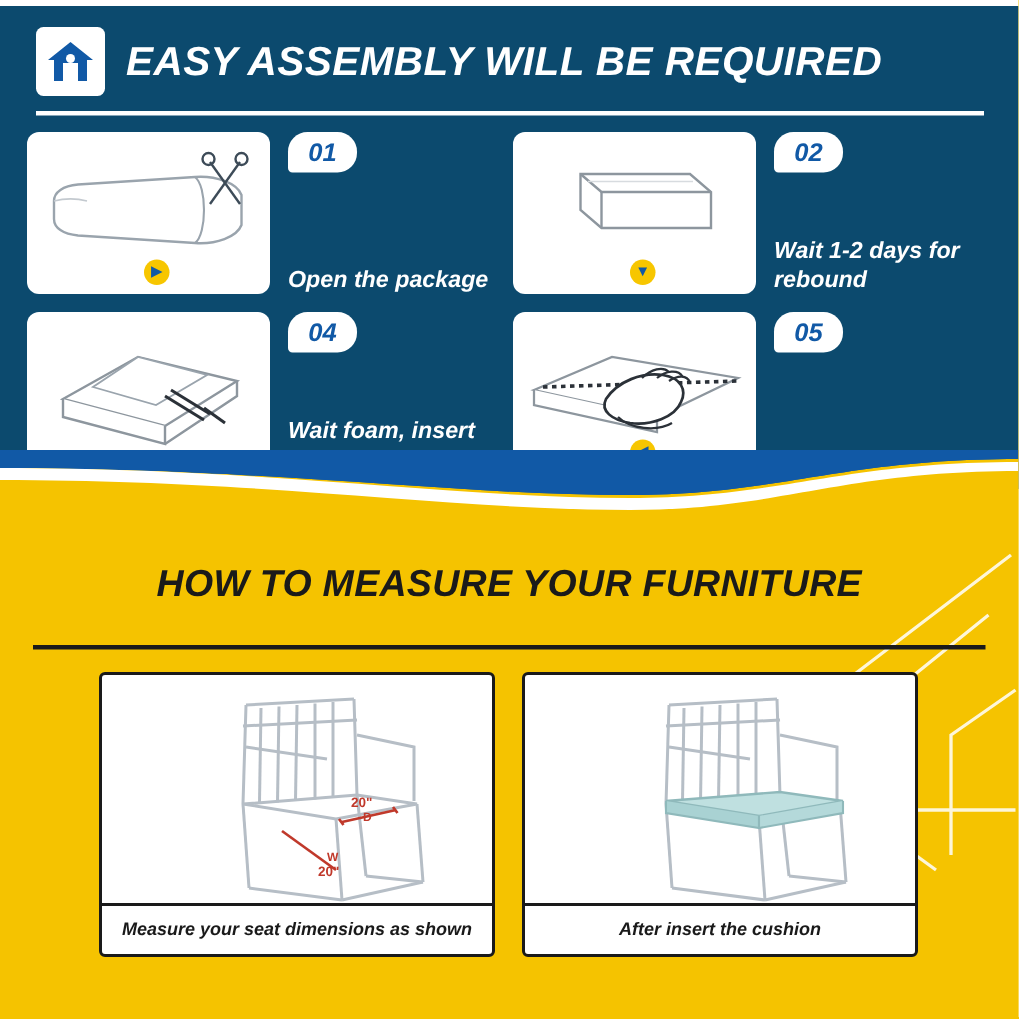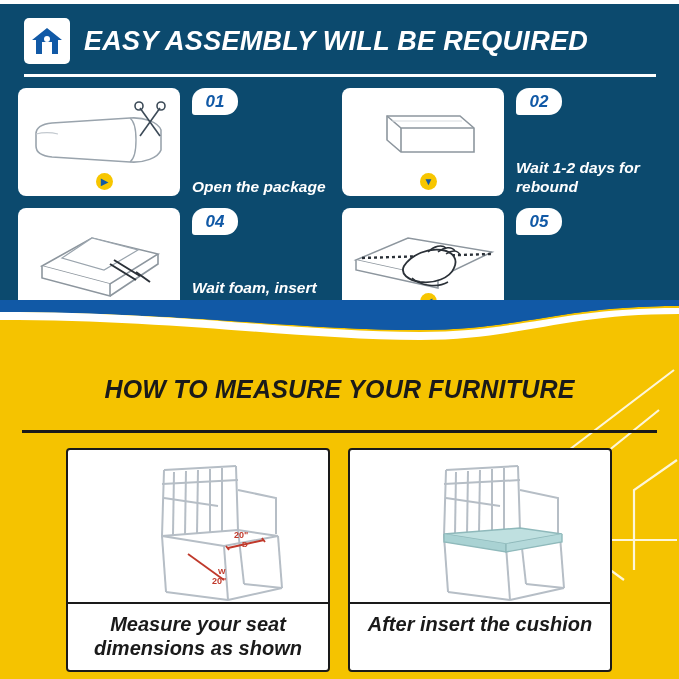--- a/index.html
+++ b/index.html
@@ -169,21 +169,21 @@
     border-radius: 4px;
     display: flex;
     flex-direction: column;
   }
   .card-art { height: 152px; position: relative; }
   .card-art svg { display: block; width: 100%; height: 100%; }
   .card-divider { height: 2px; background: #1a1a1a; }
   .card-caption {
     padding: 8px 10px 10px;
     text-align: center;
-    font-size: 20px;
+    font-size: 12px;
     font-weight: bold;
     font-style: italic;
     color: #1a1a1a;
     line-height: 1.2;
   }
 </style>
 </head>
 <body>
 
 <div class="page">

